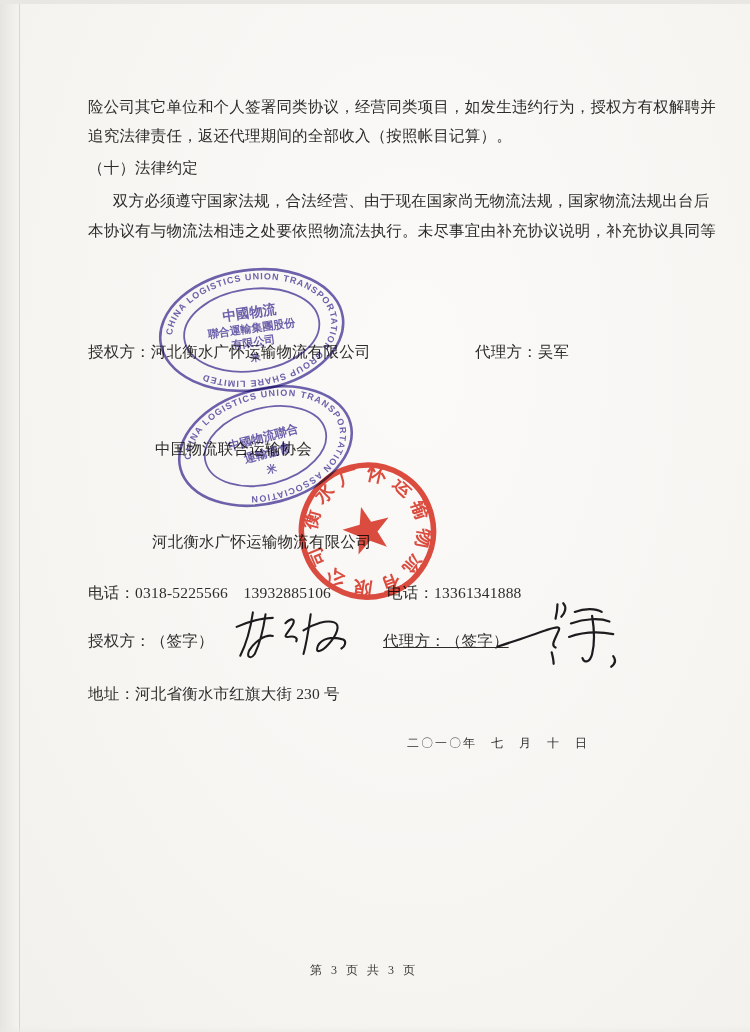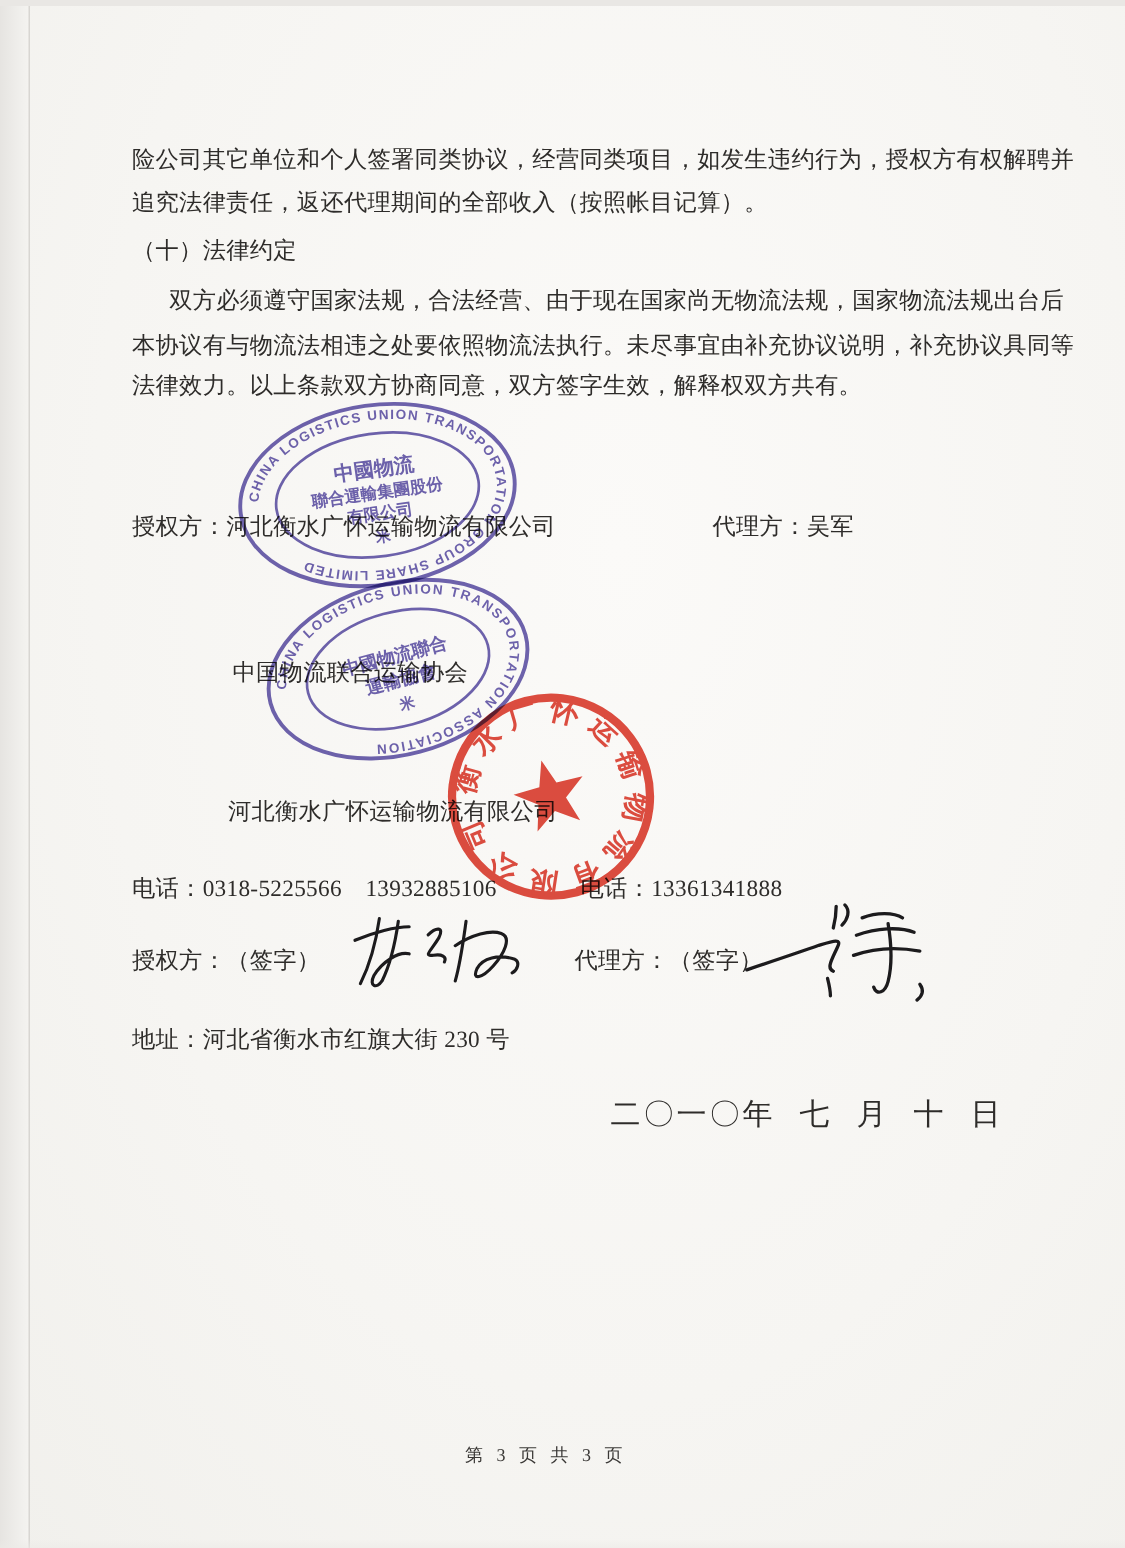--- a/index.html
+++ b/index.html
@@ -19,49 +19,48 @@
   .scan-edge-bottom{
     position:absolute;left:0;bottom:0;width:750px;height:10px;
     background:linear-gradient(0deg,#eceae6,rgba(236,234,230,0));
   }
   .tl{
     position:absolute;font-size:15.5px;line-height:22px;white-space:nowrap;
     letter-spacing:0.2px;color:#2e2c2a;
   }
   .indent{text-indent:1.6em;}
   .footer-line{font-size:12px;letter-spacing:3px;color:#3a3836;}
-  .date-line{font-size:20px;letter-spacing:2px;word-spacing:9px;}
+  .date-line{font-size:12px;letter-spacing:2px;word-spacing:9px;}
   .stampwrap{position:absolute;mix-blend-mode:multiply;}
   .sig{position:absolute;}
   .sig path{fill:none;stroke:#1c1b1d;stroke-width:2.3;stroke-linecap:round;stroke-linejoin:round;}
   .purple-arc{font-family:"Liberation Sans",sans-serif;font-weight:bold;}
   .seal-cjk{font-family:"Liberation Serif",serif;font-weight:bold;}
 </style>
 </head>
 <body>
 
 <div class="page">
   <div class="scan-edge-left"></div>
   <div class="scan-edge-bottom"></div>
 
   <div class="tl" style="left:88px;top:92px;">险公司其它单位和个人签署同类协议，经营同类项目，如发生违约行为，授权方有权解聘并</div>
   <div class="tl" style="left:88px;top:121px;">追究法律责任，返还代理期间的全部收入（按照帐目记算）。</div>
   <div class="tl" style="left:88px;top:153px;">（十）法律约定</div>
   <div class="tl indent" style="left:88px;top:186px;">双方必须遵守国家法规，合法经营、由于现在国家尚无物流法规，国家物流法规出台后</div>
   <div class="tl" style="left:88px;top:216px;">本协议有与物流法相违之处要依照物流法执行。未尽事宜由补充协议说明，补充协议具同等</div>
-  <div class="tl" style="left:88px;top:243px;">法律效力。以上条款双方协商同意，双方签字生效，解释权双方共有。</div>
 
   <div class="tl" style="left:88px;top:337px;">授权方：河北衡水广怀运输物流有限公司</div>
   <div class="tl" style="left:475px;top:337px;text-align:right;">代理方：吴军</div>
   <div class="tl" style="left:155px;top:434px;">中国物流联合运输协会</div>
   <div class="tl" style="left:152px;top:527px;">河北衡水广怀运输物流有限公司</div>
   <div class="tl" style="left:88px;top:578px;">电话：0318-5225566　13932885106</div>
   <div class="tl" style="left:387px;top:578px;">电话：13361341888</div>
   <div class="tl" style="left:88px;top:626px;">授权方：（签字）</div>
-  <div class="tl" style="left:383px;top:626px;">代理方：（签字）</div>
+  <div class="tl" style="left:383px;top:626px;text-decoration:underline;">代理方：（签字）</div>
   <div class="tl" style="left:88px;top:679px;">地址：河北省衡水市红旗大街 230 号</div>
   <div class="tl date-line" style="left:407px;top:728px;">二〇一〇年 七 月 十 日</div>
 
   <div class="tl footer-line" style="left:310px;top:955px;">第 3 页 共 3 页</div>
 
   <div class="stampwrap" style="left:136px;top:250px;transform:rotate(-8deg);opacity:.88;">
     <svg width="232" height="152" viewBox="0 0 232 152">
       <ellipse cx="116" cy="76" rx="92" ry="60" fill="none" stroke="#5b4ea6" stroke-width="2.6"></ellipse>
       <ellipse cx="116" cy="76" rx="68" ry="41" fill="none" stroke="#5b4ea6" stroke-width="1.8"></ellipse>
       <path id="p-arc1" d="M36,76 A80,50 0 1 1 196,76 A80,50 0 1 1 36,76" fill="none"></path>

